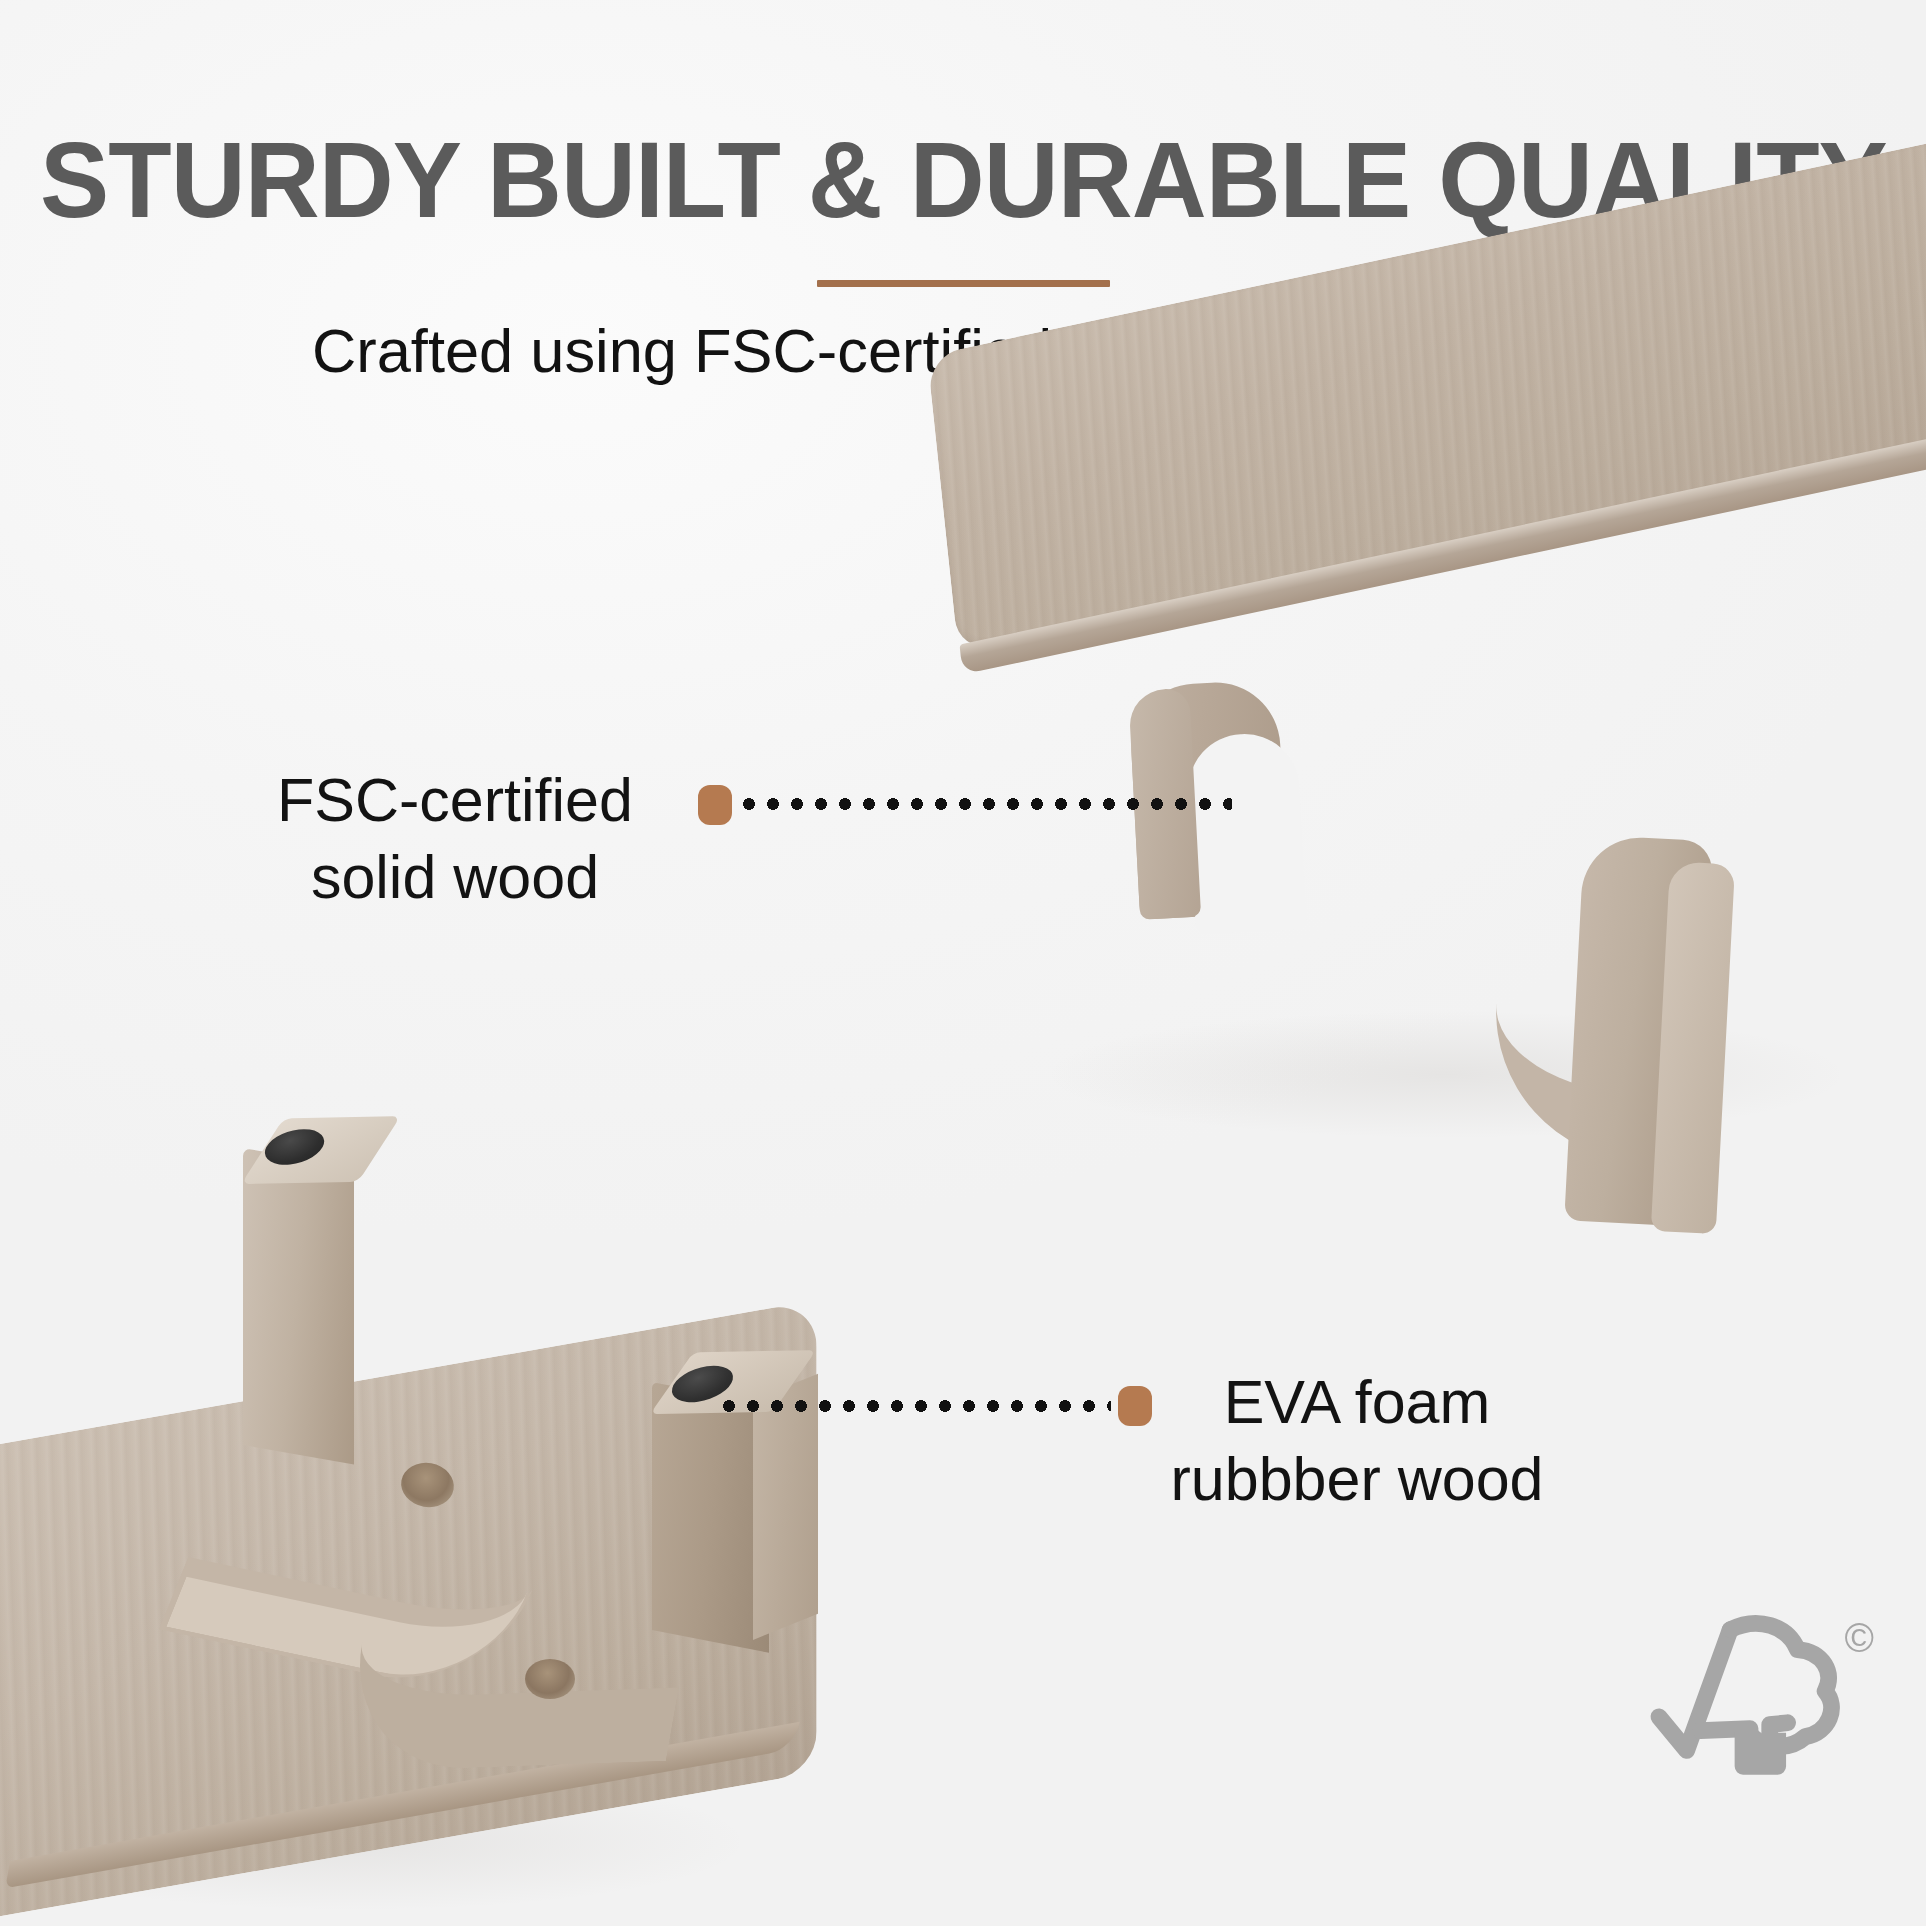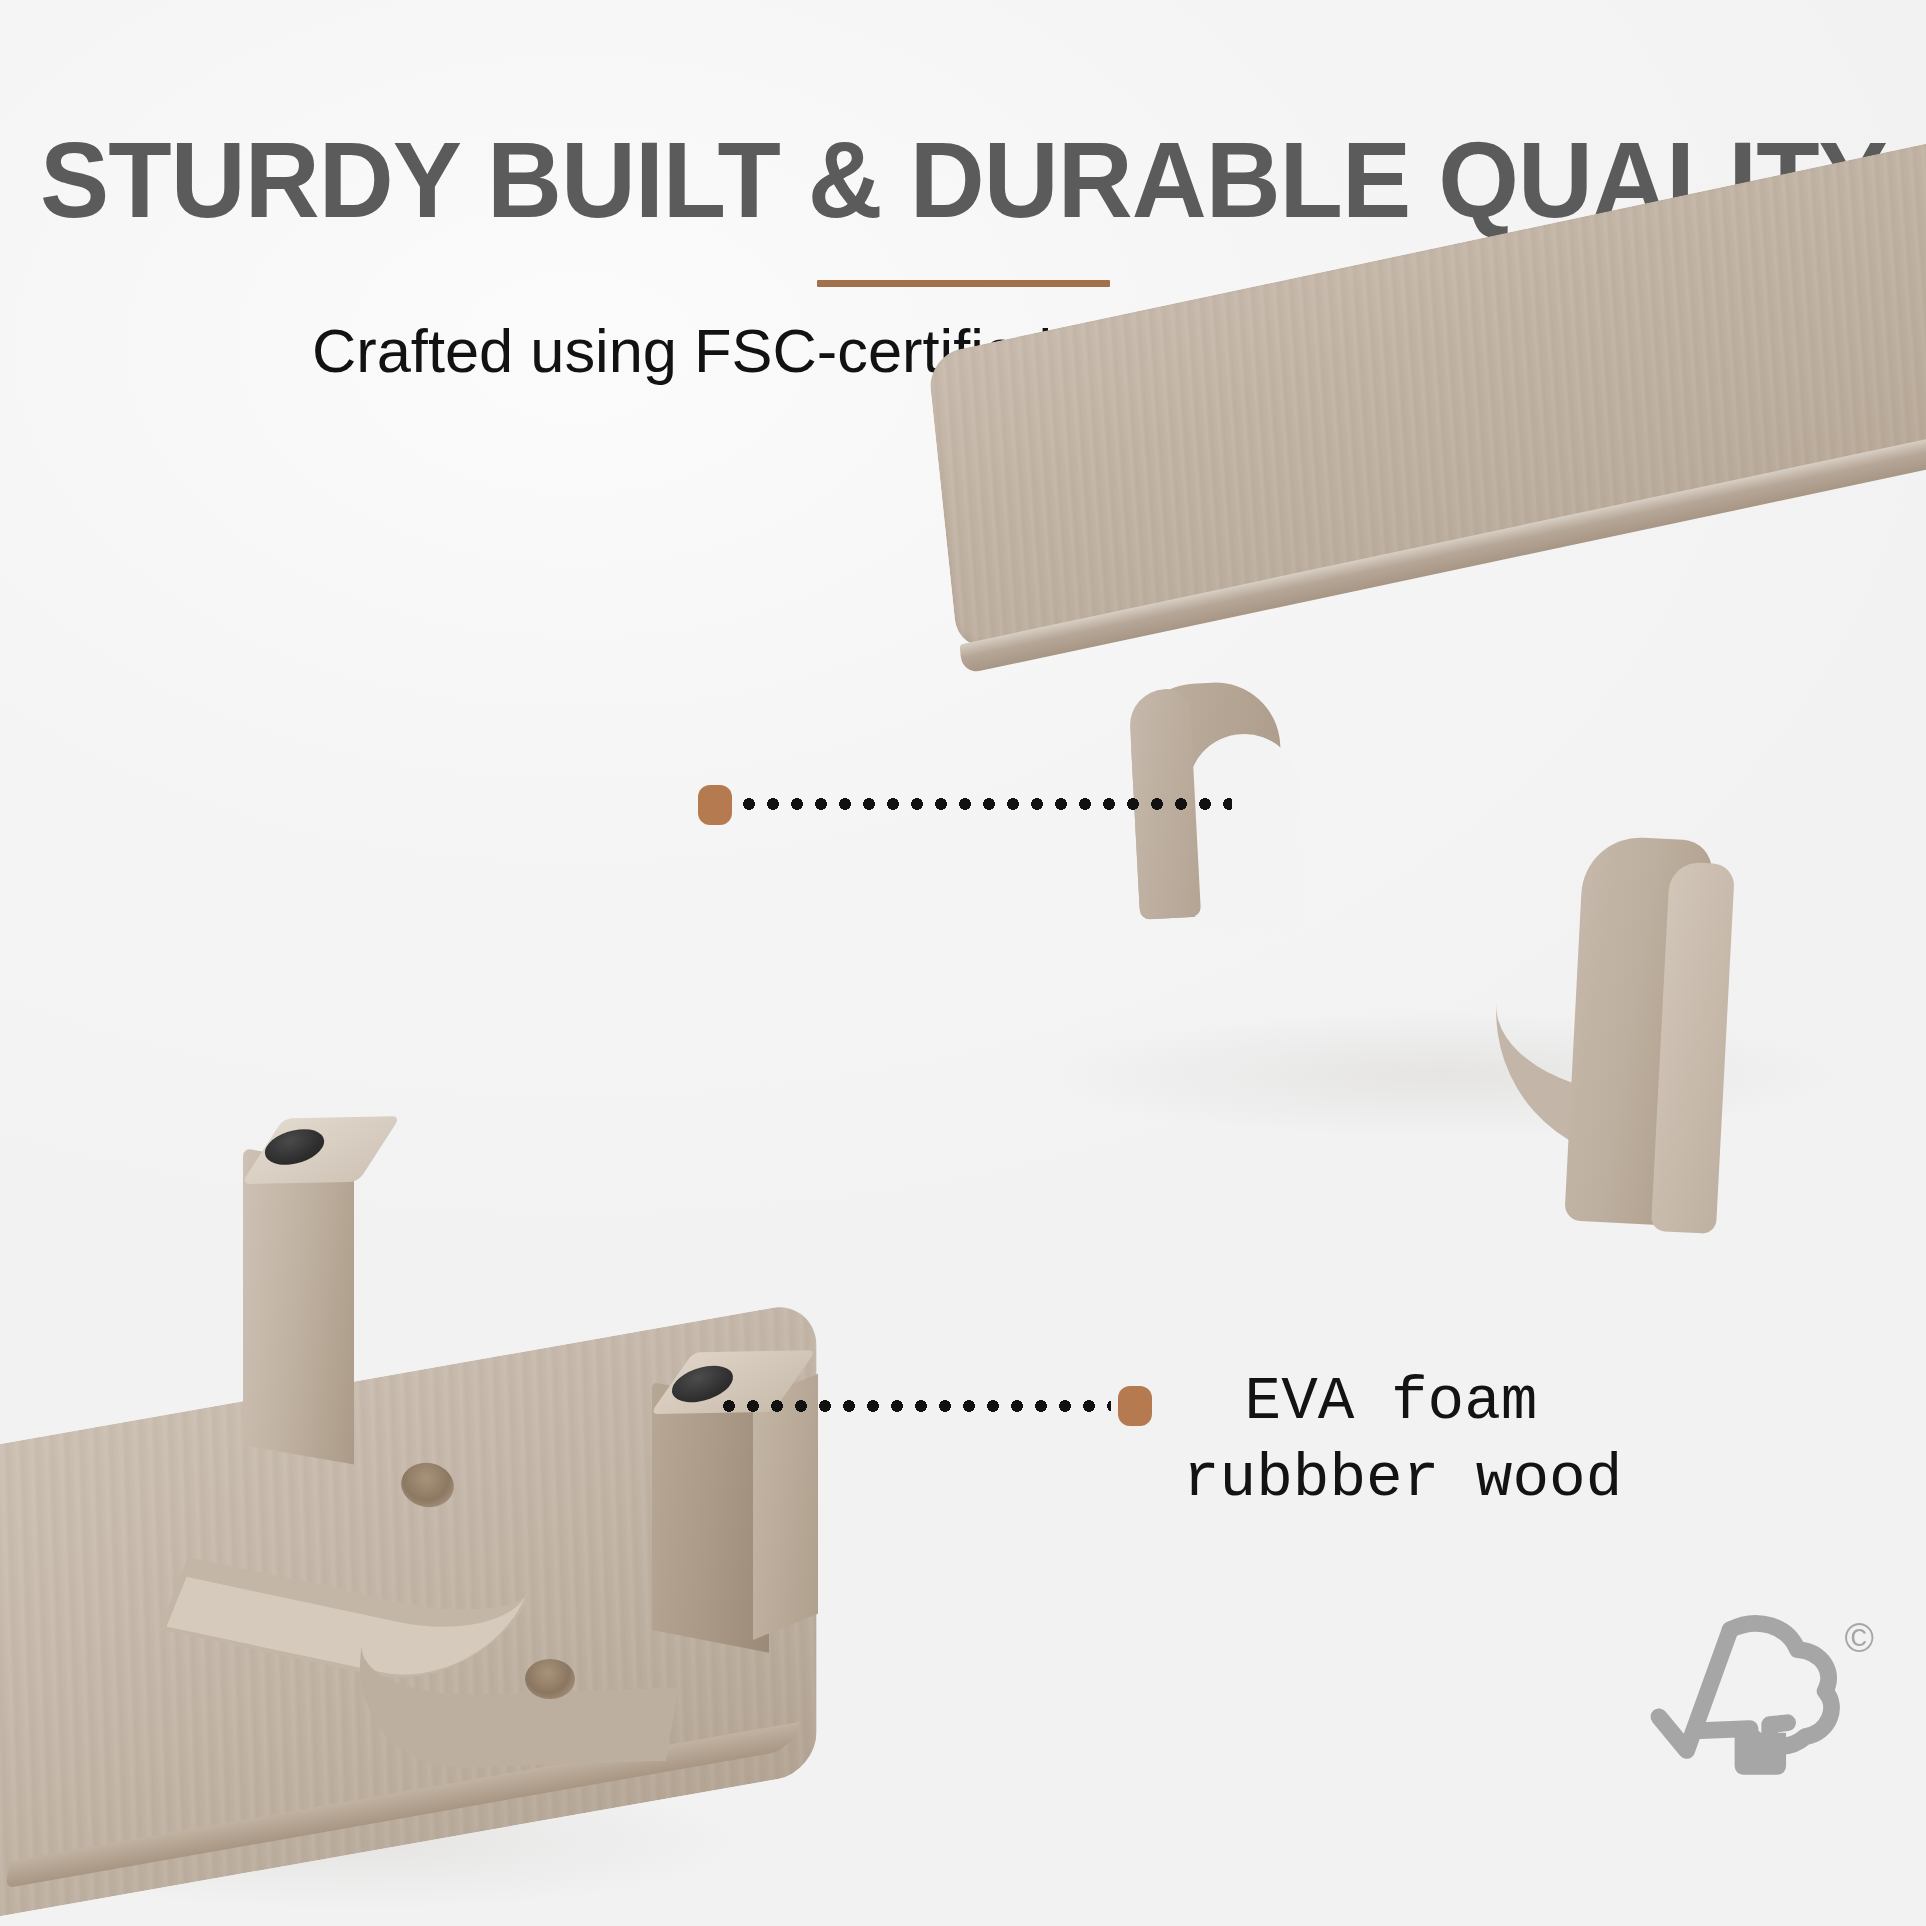--- a/index.html
+++ b/index.html
@@ -80,25 +80,24 @@
     color: #131313;
     white-space: nowrap;
   }
   #callout1-label {
     left: 262px;
     top: 762px;
     text-align: center;
     width: 386px;
   }
   #callout2-label {
-    left: 1183px;
+    left: 1149px;
     top: 1364px;
     text-align: center;
     width: 416px;
-    font-family: Liberation Mono, monospace;
   }
 
   .marker {
     position: absolute;
     width: 34px;
     height: 40px;
     background: #b57a50;
     border-radius: 12px;
   }
   #marker1 { left: 698px; top: 785px; }
@@ -488,20 +487,24 @@
 
   <div id="foot-right">
     <div class="fr-arm"></div>
     <div class="fr-post"></div>
     <div class="fr-post2"></div>
     <div class="fr-topface"></div>
     <div class="fr-pad"></div>
     <div class="fr-dowel"></div>
   </div>
 
+  <div id="callout1-label" class="callout-label">
+    <div>FSC-certified</div>
+    <div>solid wood</div>
+  </div>
   <div id="marker1" class="marker"></div>
   <div id="leader1" class="leader"></div>
 
   <div id="callout2-label" class="callout-label">
     <div>EVA foam</div>
     <div>rubbber wood</div>
   </div>
   <div id="marker2" class="marker"></div>
   <div id="leader2" class="leader"></div>
 

